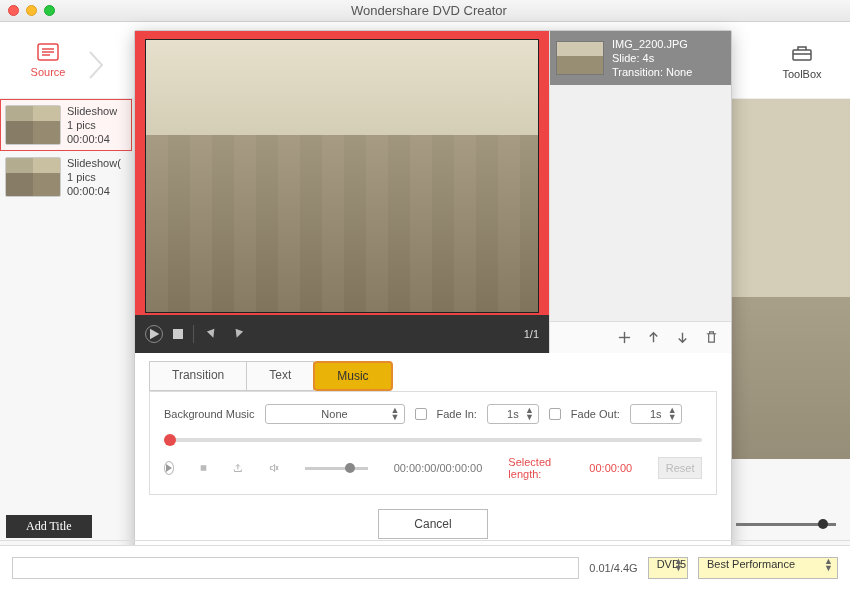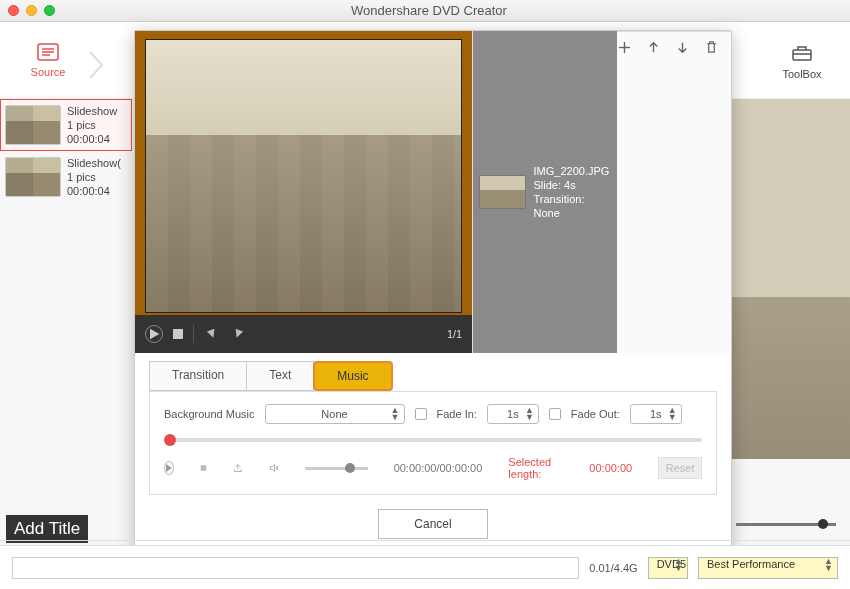--- a/index.html
+++ b/index.html
@@ -22,36 +22,36 @@
   .slide-thumb { width:56px; height:40px; background:linear-gradient(#c8c0a0 40%,#968a70 40%); border:1px solid #ccc; border-radius:2px; position:relative; }
   .slide-thumb::after{content:"";position:absolute;inset:0;background:linear-gradient(90deg,rgba(0,0,0,.1) 0 50%, transparent 50%);}
   .slide-meta { font-size:11px; line-height:14px; color:#444; white-space:nowrap; overflow:hidden;}
 
   
   .bg-strip { position:absolute; right:0; top:99px; width:120px; height:360px; background:linear-gradient(#d0c8b0 55%, #a0967c 55%, #8c826a); opacity:.9; }
 
   
   .dialog { position:absolute; left:134px; top:30px; width:598px; height:527px; background:#fff; border:1px solid #ccc; border-radius:2px; box-shadow:0 4px 18px rgba(0,0,0,.25); display:flex; flex-direction:column; }
   .dlg-top { display:flex; height:322px; }
-  .preview-wrap { width:414px; background:#a16207; position:relative;padding-left:28px; }
+  .preview-wrap { width:414px; background:#ef4444; position:relative;padding-left:28px; }
   .preview-img { position:absolute; left:10px; top:8px; right:10px; bottom:40px; background:
      linear-gradient(rgba(215,205,180,.6),rgba(130,118,95,.5)),
      repeating-linear-gradient(90deg,#8a7f66 0 22px,#7c7159 22px 44px);
      border:1px solid #222; }
   .sky { position:absolute; left:0; right:0; top:0; height:35%; background:linear-gradient(#e6e0cc,#d5ceb6);}
   .preview-ctrl { position:absolute; left:0; right:0; bottom:0; height:38px; background:#333; display:flex; align-items:center; padding:0 10px; gap:10px; color:#ddd; font-size:11px;}
   .pbar { position:absolute; left:10px; right:10px; bottom:32px; height:3px; background:#555; }
   .pbar::before{content:"";position:absolute;left:-2px;top:-3px;width:9px;height:9px;border-radius:50%;background:#fff;}
   .ctrl-btn { width:18px; height:18px; border:1px solid #888; border-radius:50%; display:flex; align-items:center; justify-content:center; }
   .ctrl-sq { width:10px; height:10px; background:#ccc;}
   .ctrl-ico { width:16px;height:16px; color:#bbb;}
   .sep{width:1px;height:18px;background:#555;}
   .counter{margin-left:auto;}
 
-  .clip-panel { flex:1; background:#fafafa; border-left:1px solid #ddd; display:flex; }
+  .clip-panel { flex:1; background:#fafafa; border-left:1px solid #ddd; display:flex; flex-direction:column;}
   .clip-row { display:flex; background:#8a8a8a; color:#fff; padding:6px; gap:8px; align-items:center; font-size:11px; line-height:14px;}
   .clip-thumb { width:48px; height:34px; background:linear-gradient(#d0c8b0 45%,#988e74 45%); border:1px solid #777;}
   .clip-list-rest { flex:1; background:#f0f0f0;}
   .clip-tools { height:32px; border-top:1px solid #ddd; display:flex; align-items:center; justify-content:flex-end; gap:14px; padding-right:12px; color:#666;}
   .clip-tools svg{width:15px;height:15px;}
 
   .tabs { display:flex; margin:8px 14px 0; }
   .tab { padding:6px 22px; border:1px solid #ccc; background:#fafafa; font-size:12px; color:#555; margin-right:-1px; }
   .tab.active { border:2px solid #e38b2d; border-radius:4px; background:#eab308; color:#333; position:relative; z-index:1; }
 
@@ -68,21 +68,21 @@
   .mrow .mini{width:14px;height:14px;border:1px solid #bbb;border-radius:50%;display:flex;align-items:center;justify-content:center;}
   .vol { width:90px; height:3px; background:#ccc; position:relative;}
   .vol::after{content:"";position:absolute;left:40px;top:-4px;width:10px;height:10px;border-radius:50%;background:#888;}
   .sel-len{color:#e74c4c;}
   .reset-btn{margin-left:auto;width:62px;height:22px;background:#eee;border:1px solid #ddd;color:#bbb;font-size:11px;display:flex;align-items:center;justify-content:center;}
 
   .dlg-buttons { display:flex; justify-content:center; gap:28px; padding:14px 0 16px;}
   .dlg-buttons button { width:110px; height:30px; background:#fff;border:1px solid #bbb; font-size:12px; color:#444;}
 
   
-  .addtitle { position:absolute; left:6px; top:515px; background:#333;color:#fff; font-size:17px; padding:4px 8px;}
+  .addtitle { position:absolute; left:6px; top:515px; background:#333;color:#fff; font-size:12px; padding:4px 20px;font-family:Liberation Serif, serif;}
   .hr { position:absolute; left:0; right:0; top:540px; height:1px; background:#ddd;}
   .zoom { position:absolute; right:14px; top:523px; width:100px; height:3px; background:#777;}
   .zoom::after{content:"";position:absolute;right:8px;top:-4px;width:10px;height:10px;border-radius:50%;background:#333;}
   .bottombar { position:absolute; left:0; right:0; bottom:0; height:44px; background:#fff; border-top:1px solid #ddd; display:flex; align-items:center; padding:0 12px; gap:10px;}
   .bb-field { flex:1; height:22px; border:1px solid #ccc; background:#fff;}
   .bb-stat { font-size:11px; color:#555; white-space:nowrap;}
   .bb-dd { border:1px solid #bbb; height:22px; padding:0 1px 0 8px; display:flex; align-items:flex-start; font-size:11px; background:#fef9c3; position:relative;}
   .bb-dd .arrs{position:absolute;right:4px;font-size:9px;line-height:7px;color:#666;}
 </style>
 </head>

